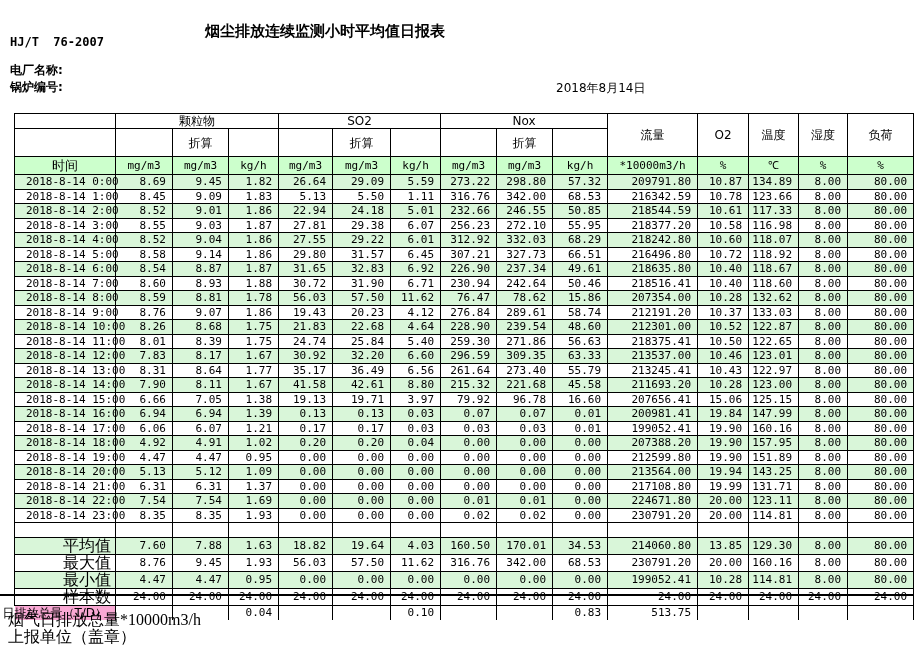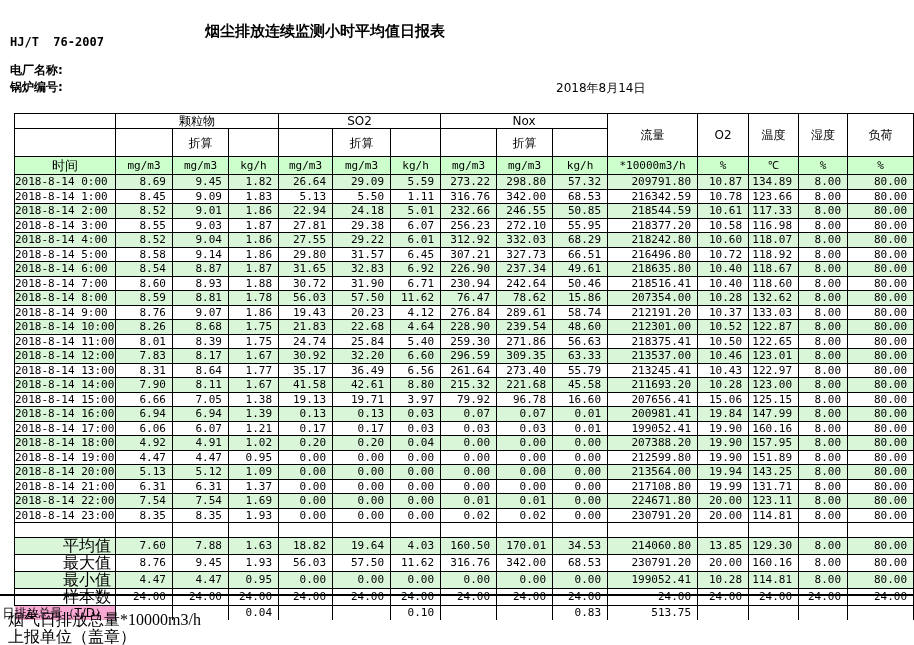--- a/index.html
+++ b/index.html
@@ -31,21 +31,21 @@
   .report thead th{text-align:center;font-family:"DejaVu Sans",sans-serif;font-size:12px;}
   .report thead tr.h1{height:15px;}
   .report thead tr.h2{height:28px;}
   .report thead tr.h3{height:18px;}
   .report thead tr.h3 th{background:var(--hdr-green);font-family:"DejaVu Sans Mono",monospace;font-size:11px;}
   .report thead tr.h3 th.cn{font-family:"DejaVu Sans",sans-serif;font-size:13px;}
 
   .report tbody tr{height:14.5px;}
   .report tbody tr.g td{background:var(--row-green);}
   td.num{text-align:right;padding-right:6px;}
-  td.time{text-align:center;padding-right:10px;}
+  td.time{text-align:center;padding-right:10px;padding-left:11px;}
   td.sum-label{text-align:right;padding-right:4px;font-size:16px;font-family:"DejaVu Sans",sans-serif;}
   tr.blank td{background:#fff;}
   tr.total td{border-bottom:none;}
   tr.total td.total-label{border-left:none;text-align:left;font-size:12px;
       font-family:"DejaVu Sans",sans-serif;background:#f9a8d4;}
   tr.total td.total-label span{display:inline-block;margin-left:-12px;white-space:nowrap;}
 
   .bottom-rule{position:absolute;left:0;top:594px;width:914px;height:2px;background:#000;}
 
   .foot{position:absolute;font-size:16px;font-family:Liberation Serif, serif;}

